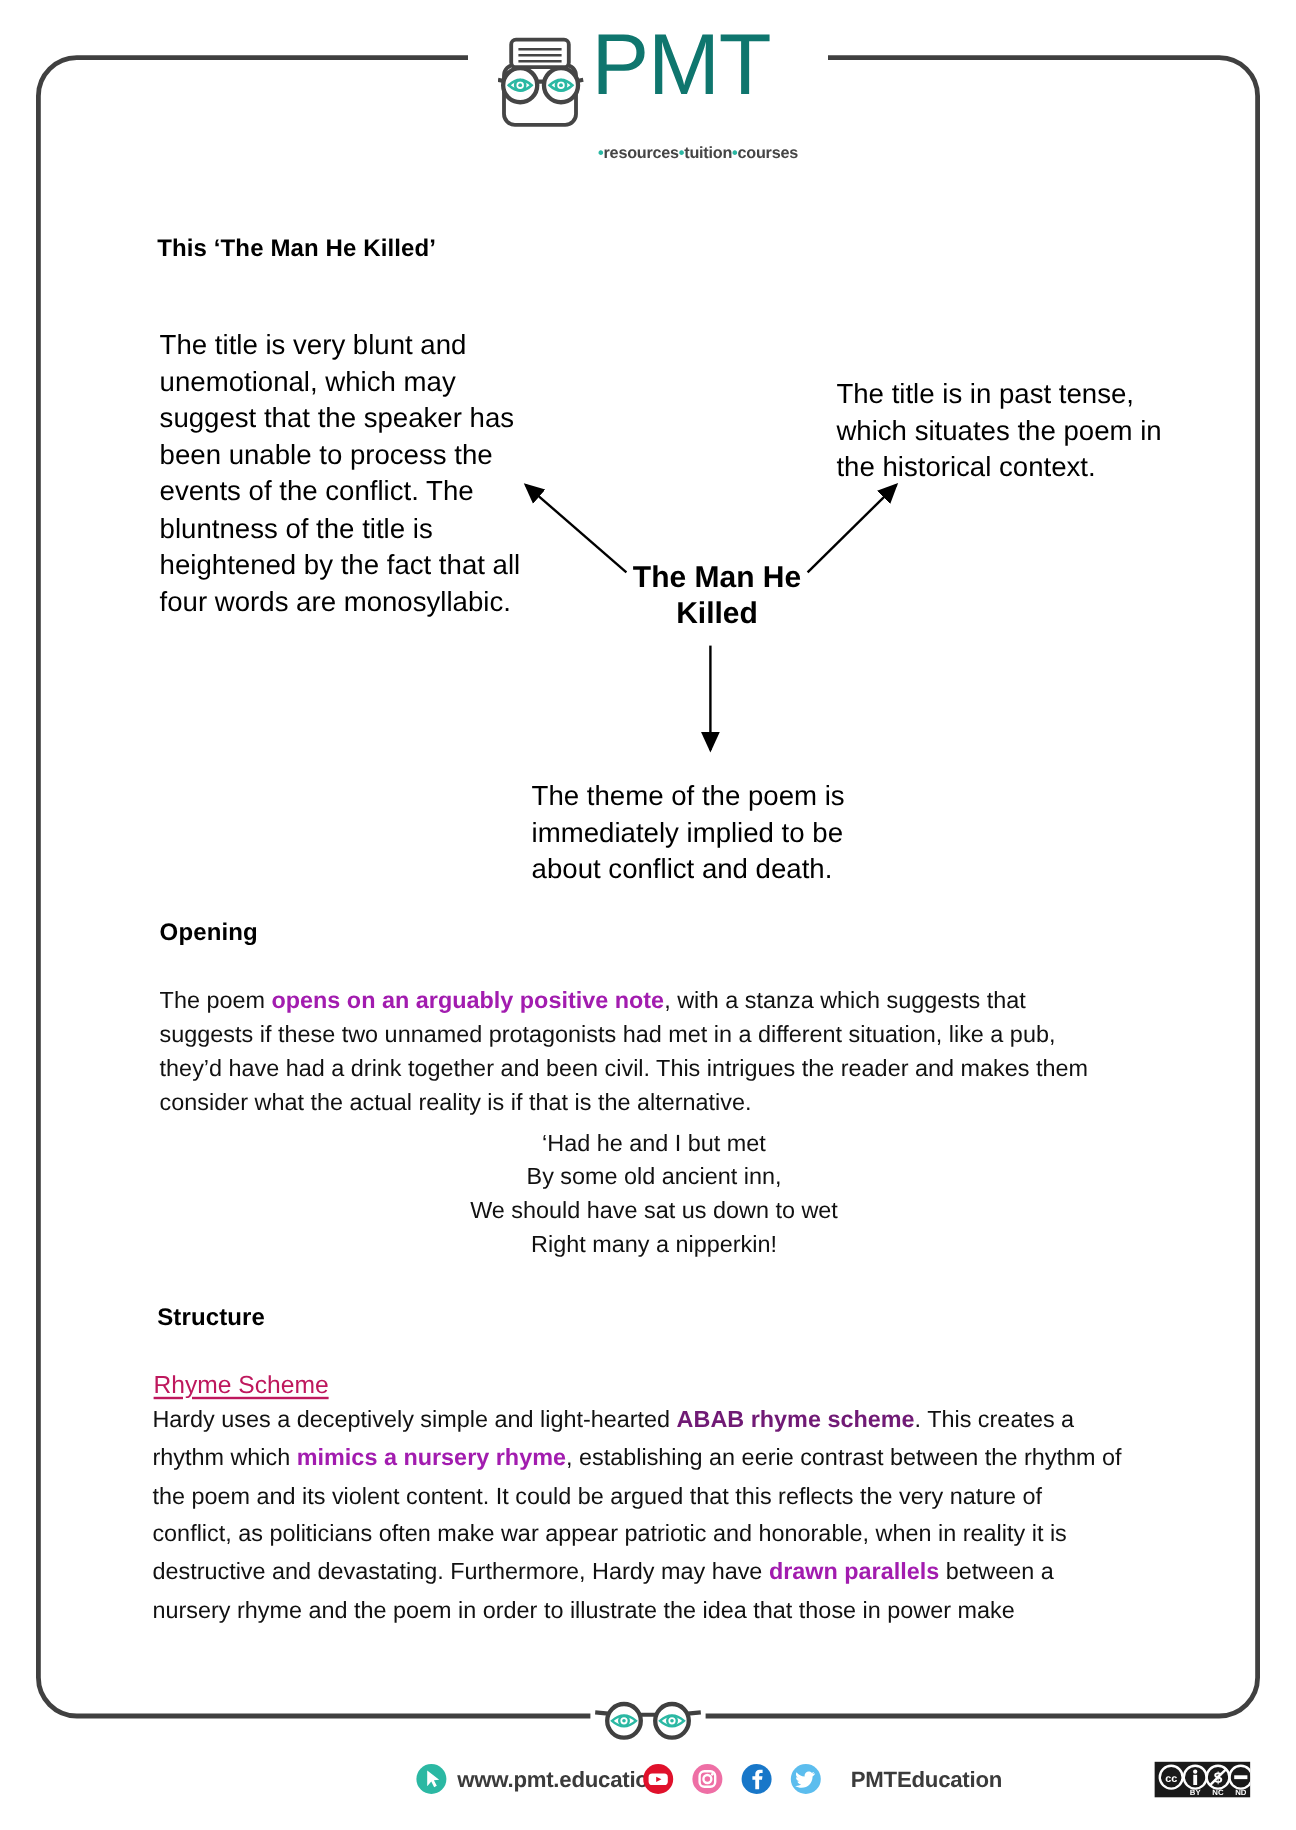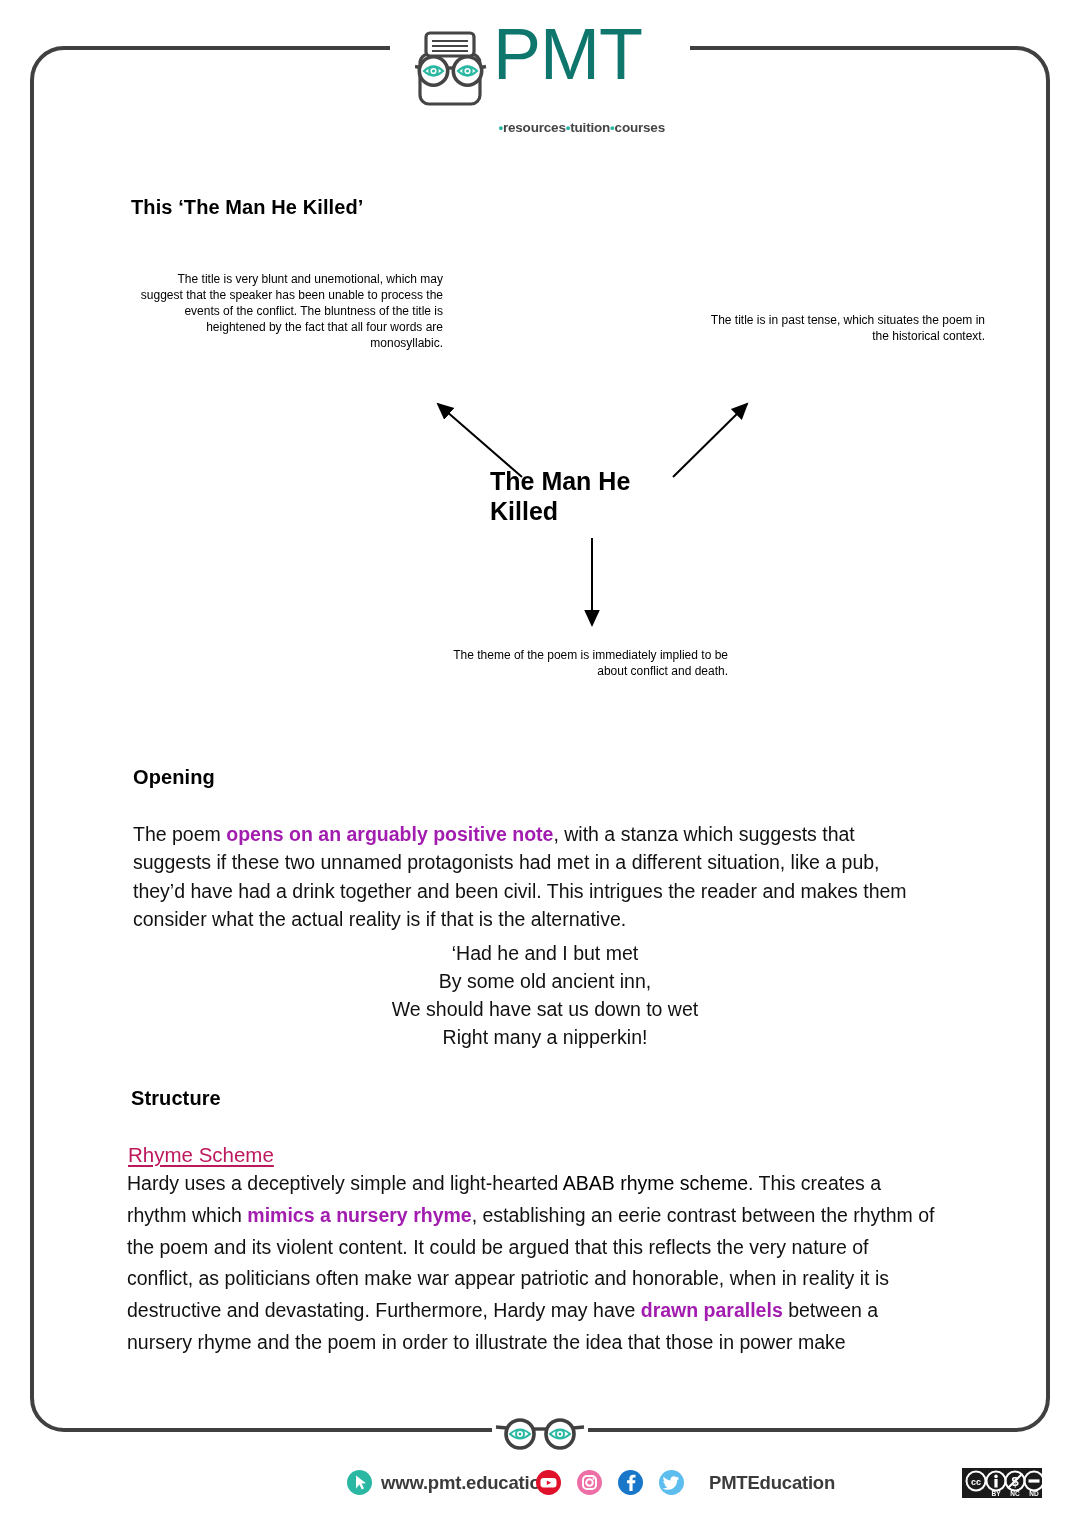--- a/index.html
+++ b/index.html
@@ -107,34 +107,35 @@
     top: 1143px;
     font-size: 20.5px;
     text-decoration: underline;
     text-underline-offset: 3px;
     color: #be185d;
   }
 
   
   .annot {
     position: absolute;
-    text-align: right;
-    font-size: 12px;
+    text-align: left;
+    font-size: 23px;
     line-height: 1.33;
     color: #000;
   }
   #annot-left { left: 133px; top: 272px; width: 310px; }
   #annot-right { left: 697px; top: 313px; width: 288px; }
   #annot-bottom { left: 443px; top: 648px; width: 285px; }
 
   #centre-label {
     position: absolute;
     left: 490px;
     top: 466px;
     width: 215px;
+    text-align: center;
     font-size: 25px;
     font-weight: bold;
     line-height: 1.2;
     color: #000;
   }
 
   #mindmap-arrows {
     position: absolute;
     left: 0;
     top: 0;
@@ -170,22 +171,22 @@
     width: 812px;
     font-size: 19.5px;
     line-height: 1.63;
     color: #111;
   }
   .lnk {
     color: #a21caf;
     font-weight: bold;
   }
   .lnk-plain {
-    color: #000000;
-    font-weight: normal;
+    color: #701a75;
+    font-weight: bold;
   }
 
   
   #glasses-bottom {
     position: absolute;
     left: 494px;
     top: 1414px;
     width: 92px;
     height: 36px;
   }

